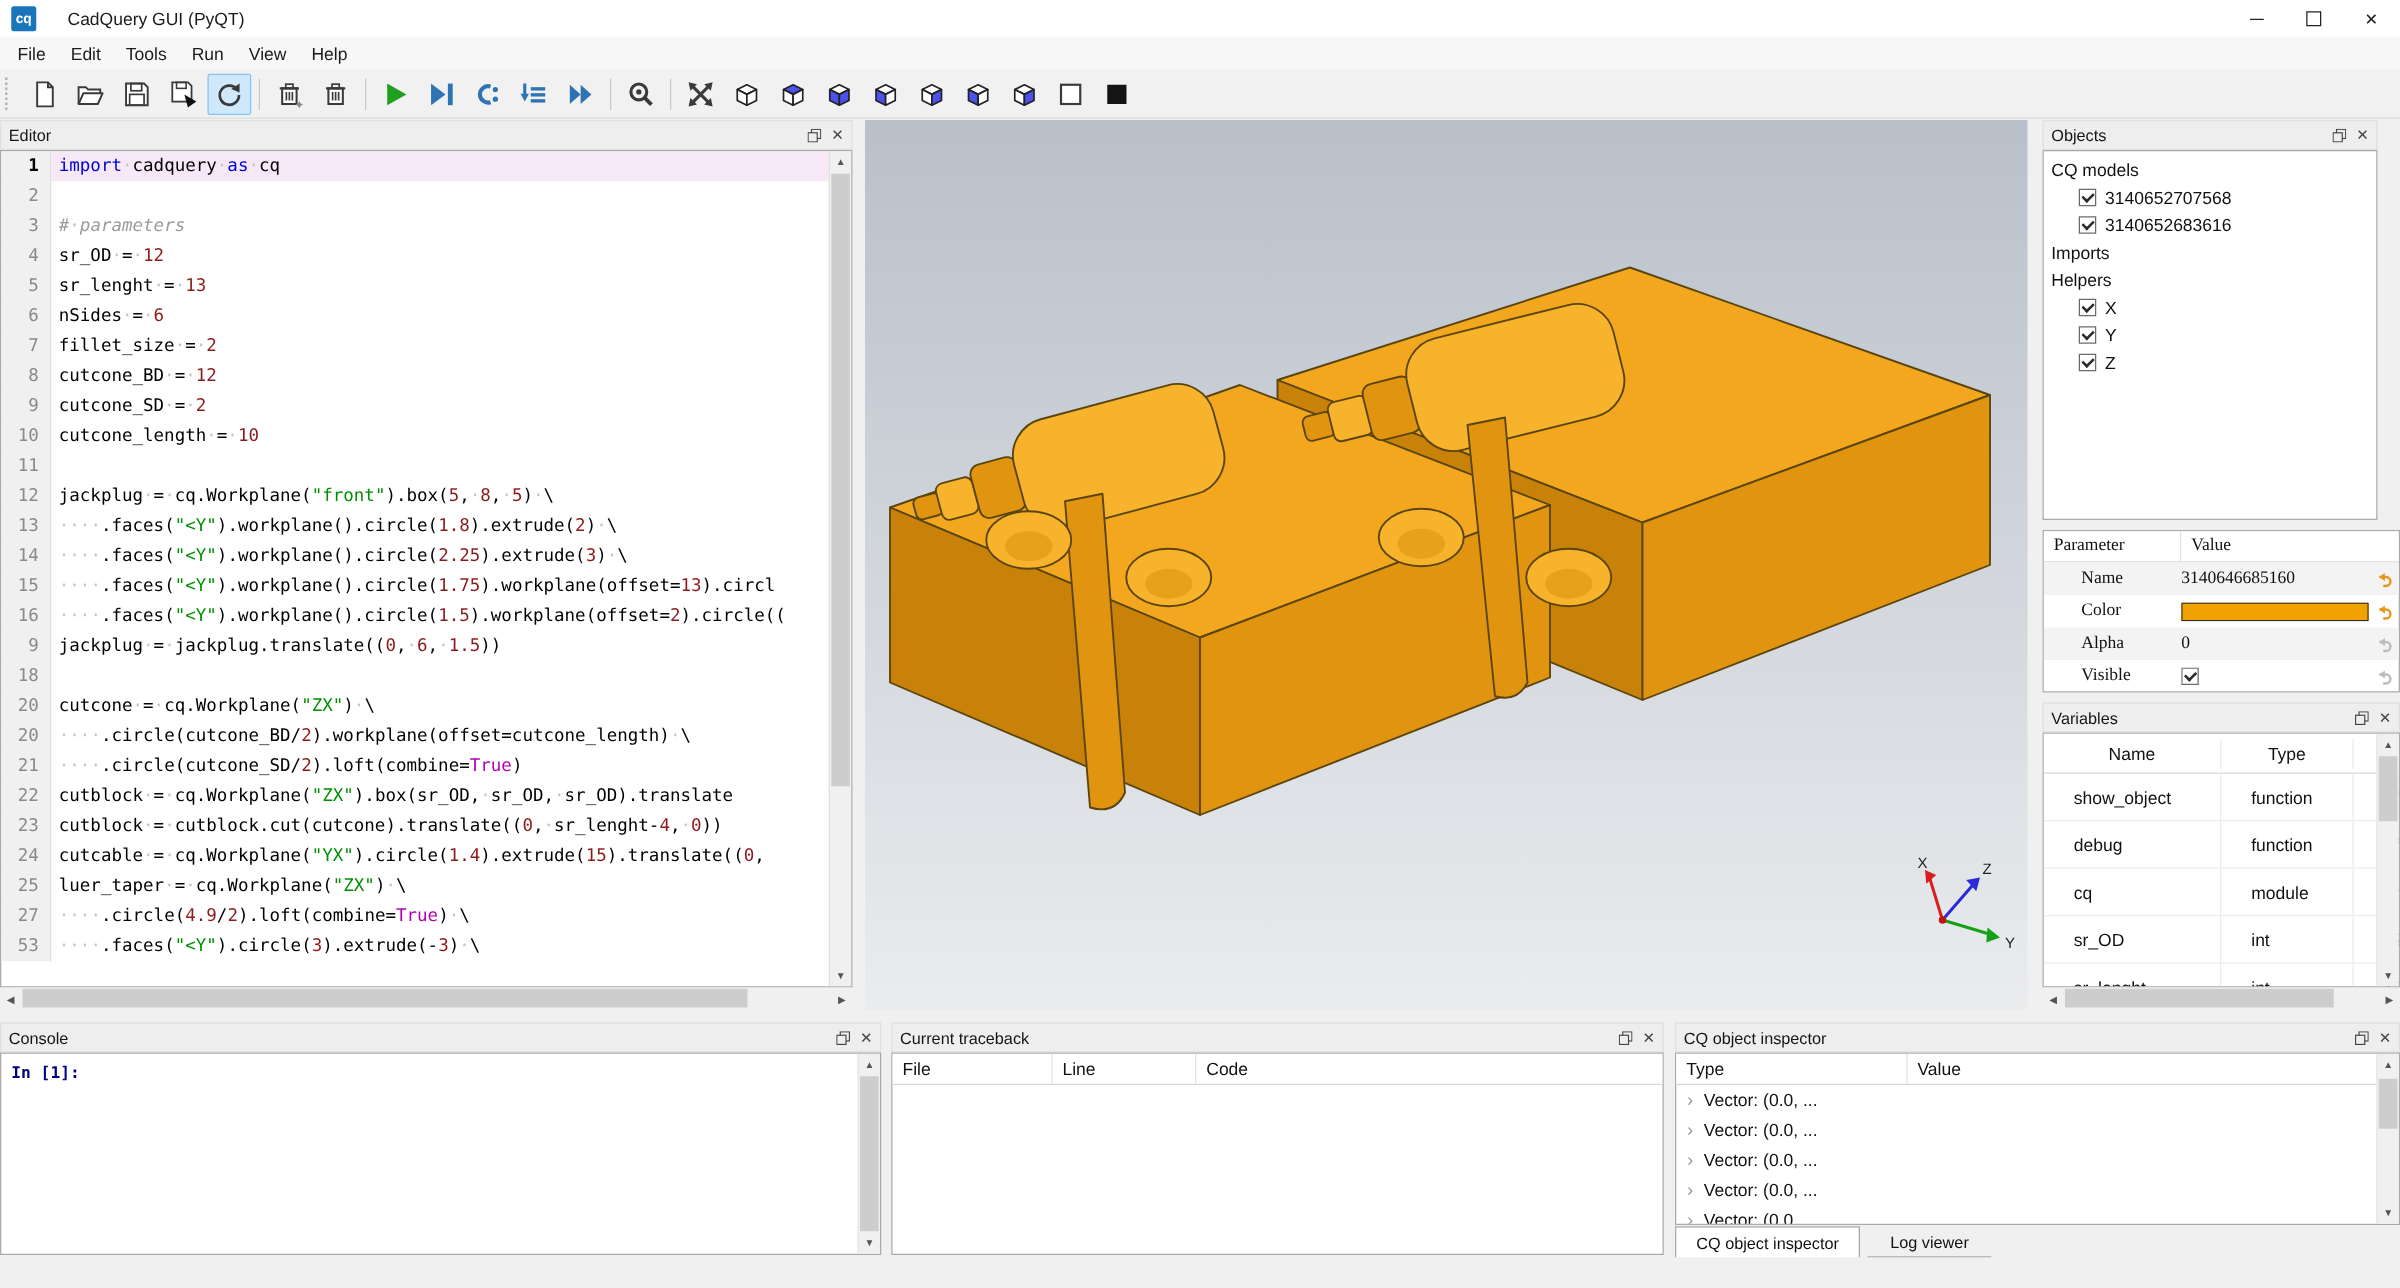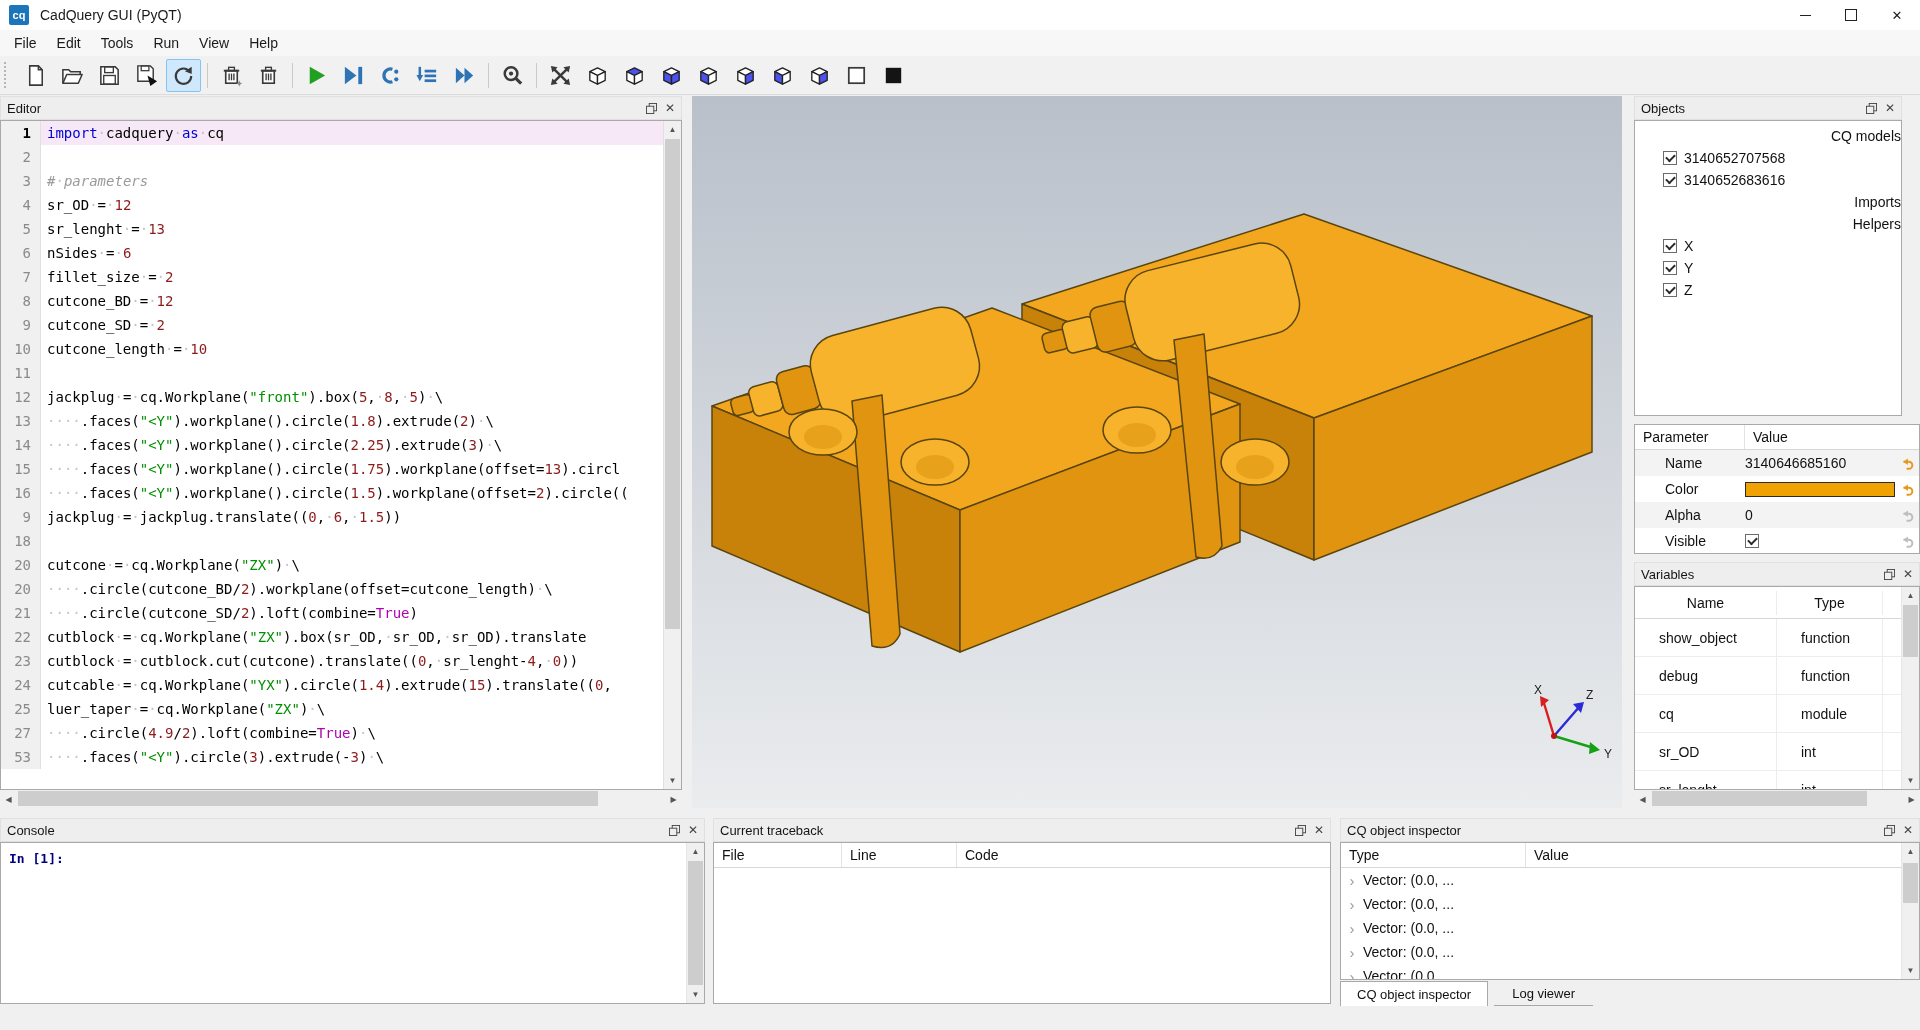--- a/index.html
+++ b/index.html
@@ -2,21 +2,21 @@
 <html style="--vp-top: #b9c0ca; --vp-bot: #eaecee; --mtop: #f2a71f; --mfront: #c8820a; --mside: #e0940f; --mcap: #f6b32b; --tb-active-bg: #cfe8fc; --tb-active-bd: #84c3f2; --c-kw: #0000d8; --c-num: #8c1c1c; --c-str: #008f00; --c-com: #9a9a9a; --c-bool: #b000b0;"><head>
 <meta charset="utf-8">
 <style>
   html,body{margin:0;padding:0;background:#d8d8d8;}
   #app{position:relative;width:1920px;height:1030px;background:#f0f0f0;font-family:"Liberation Sans",sans-serif;overflow:hidden;
        -webkit-font-smoothing:antialiased;}
   
   #titlebar{position:absolute;left:0;top:0;width:1920px;height:30px;background:#ffffff;display:flex;align-items:center;}
   #app-logo{width:20px;height:20px;margin-left:9px;border-radius:2px;background:#1b75bb;color:#fff;font-size:11px;font-weight:bold;
             display:flex;align-items:center;justify-content:center;}
-  #win-title{margin-left:11px;font-size:14px;color:#1a1a1a;}
+  #win-title{margin-left:25px;font-size:14px;color:#1a1a1a;}
   #win-controls{margin-left:auto;display:flex;height:30px;}
   .wbtn{width:46px;height:30px;display:flex;align-items:center;justify-content:center;color:#222;font-size:13px;}
   .wbtn .min{display:block;width:11px;height:1px;background:#222;}
   .wbtn .max{display:block;width:10px;height:10px;border:1px solid #222;}
   #menubar{position:absolute;left:0;top:30px;width:1920px;height:26px;background:#f7f7f7;display:flex;align-items:center;padding-left:4px;box-sizing:border-box;}
   .mitem{padding:0 10px;font-size:14px;color:#1a1a1a;line-height:26px;}
   #toolbar{position:absolute;left:0;top:56px;width:1920px;height:39px;background:#f1f1f1;border-bottom:1px solid #dcdcdc;
            display:flex;align-items:center;box-sizing:border-box;}
   #tgrip{width:5px;height:26px;border-left:2px dotted #b5b5b5;margin:0 6px 0 4px;}
   .tbtn{width:33px;height:31px;display:flex;align-items:center;justify-content:center;border:1px solid transparent;border-radius:2px;margin:0 1px;}
@@ -463,21 +463,21 @@
         <line x1="862" y1="640" x2="902" y2="652" stroke="#15a015" stroke-width="2.4"></line>
         <polygon points="908,654 898,646 897,658" fill="#15a015"></polygon>
         <circle cx="862" cy="640" r="3" fill="#c01515"></circle>
         <text id="ax-x" x="842" y="598" font-size="12" fill="#222" font-family="Liberation Sans,sans-serif">X</text>
         <text id="ax-z" x="894" y="603" font-size="12" fill="#222" font-family="Liberation Sans,sans-serif">Z</text>
         <text id="ax-y" x="912" y="662" font-size="12" fill="#222" font-family="Liberation Sans,sans-serif">Y</text>
       </g>
     </svg>
   </div>
 
-  <div class="panel" id="objects-panel" style="left:1634px;top:96px;width:268px;height:320px;text-align:right;">
+  <div class="panel" id="objects-panel" style="left:1634px;top:96px;width:268px;height:320px;">
     <div class="ptitle">
       <span>Objects</span>
       <span class="ptools">
         <span class="pfloat">
             <svg viewBox="0 0 12 12">
               <rect x="3.5" y="0.5" width="8" height="8" fill="none" stroke="#444"></rect>
               <rect x="0.5" y="3.5" width="8" height="8" fill="#eee" stroke="#444"></rect>
             </svg>
           </span>
         <span class="pclose">✕</span>
@@ -503,21 +503,21 @@
           <span class="cb on"></span>
           <span>Y</span>
         </div>
         <div class="titem">
           <span class="cb on"></span>
           <span>Z</span>
         </div>
       </div>
   </div>
 
-  <div class="panel" id="params-panel" style="left:1634px;top:424px;width:286px;height:130px;">
+  <div class="panel" id="params-panel" style="left:1634px;top:424px;width:286px;height:130px;font-family:Liberation Serif, serif;">
     <div class="pbody" style="top:0;bottom:0;">
       <div class="thead">
         <div class="thc" style="width:110px;">Parameter</div>
         <div class="thc" style="flex:1;border-right:none;">Value</div>
       </div>
       <div id="params-rows">
           <div class="prow alt">
             <div class="plabel">Name</div>
             <div class="pval">
               <span>3140646685160</span>

